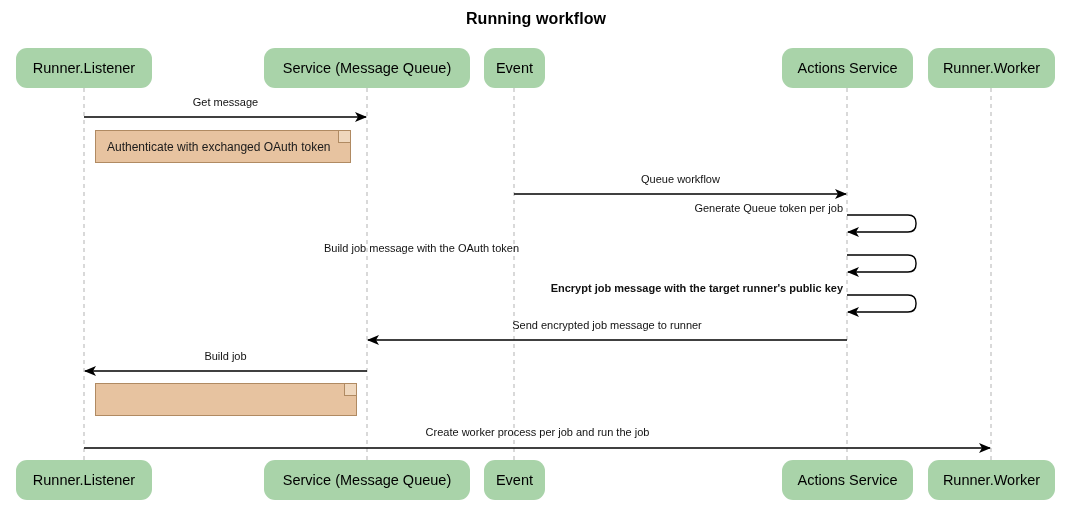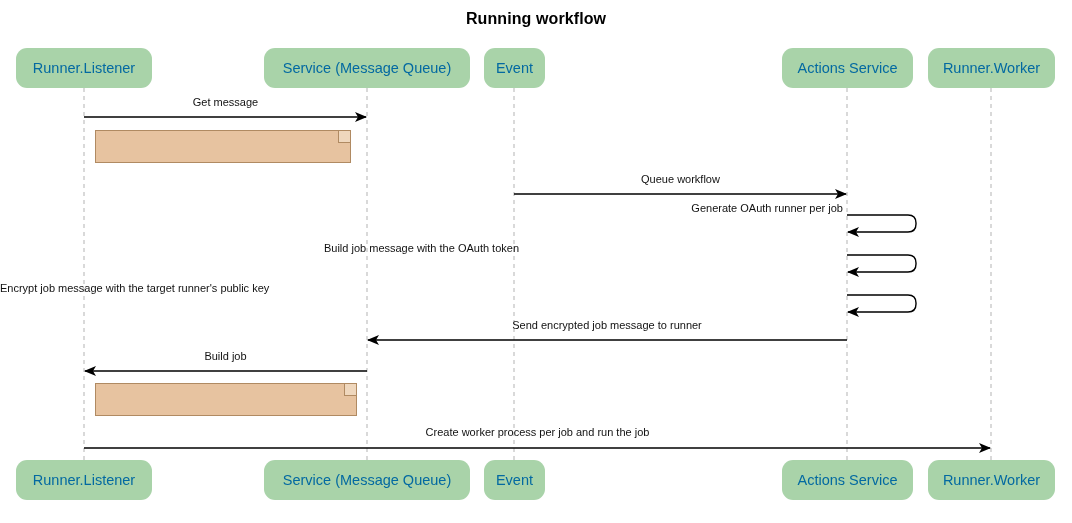--- a/index.html
+++ b/index.html
@@ -38,21 +38,21 @@
   }
   .actor-box {
     position: absolute;
     box-sizing: border-box;
     background: #a9d3a9;
     border-radius: 11px;
     display: flex;
     align-items: center;
     justify-content: center;
     font-size: 14.5px;
-    color: #0369a1;
+    color: #000000;
     height: 40px;
     white-space: nowrap;
     padding: 0 10px;
   }
   .note-box {
     position: absolute;
     box-sizing: border-box;
     background: #e7c3a0;
     border: 1px solid #b08a62;
     font-size: 12px;
@@ -143,30 +143,31 @@
       </div>
       <div class="actor-box" style="left: 782px; top: 460px; width: 131px;">
         <span>Actions Service</span>
       </div>
       <div class="actor-box" style="left: 928px; top: 460px; width: 127px;">
         <span>Runner.Worker</span>
       </div>
     </div>
   <div id="notes">
       <div class="note-box" style="left: 95px; top: 130px; width: 256px;">
+        <span>Authenticate with exchanged OAuth token</span>
         <span class="note-fold"></span>
       </div>
       <div class="note-box" style="left: 95px; top: 383px; width: 262px;">
         <span class="note-fold"></span>
       </div>
     </div>
   <div id="labels">
       <div class="msg-label" style="top: 96px; left: 84px; width: 283px;">Get message</div>
       <div class="msg-label" style="top: 173px; left: 514px; width: 333px;">Queue workflow</div>
-      <div class="msg-label" style="top: 202px; left: 0px; width: 843px; text-align: right;">Generate OAuth runner per job</div>
+      <div class="msg-label" style="top: 202px; left: 0px; width: 843px; text-align: right;">Generate Queue token per job</div>
       <div class="msg-label" style="top: 242px; left: 0px; width: 843px; text-align: center;">Build job message with the OAuth token</div>
-      <div class="msg-label" style="top: 282px; left: 0px; width: 843px; text-align: left;">Encrypt job message with the target runner's public key</div>
+      <div class="msg-label" style="top: 282px; left: 0px; width: 843px; text-align: right; font-weight: bold;">Encrypt job message with the target runner's public key</div>
       <div class="msg-label" style="top: 319px; left: 367px; width: 480px;">Send encrypted job message to runner</div>
       <div class="msg-label" style="top: 350px; left: 84px; width: 283px;">Build job</div>
       <div class="msg-label" style="top: 426px; left: 84px; width: 907px;">Create worker process per job and run the job</div>
     </div>
 
 </div>
 
 </body></html>

